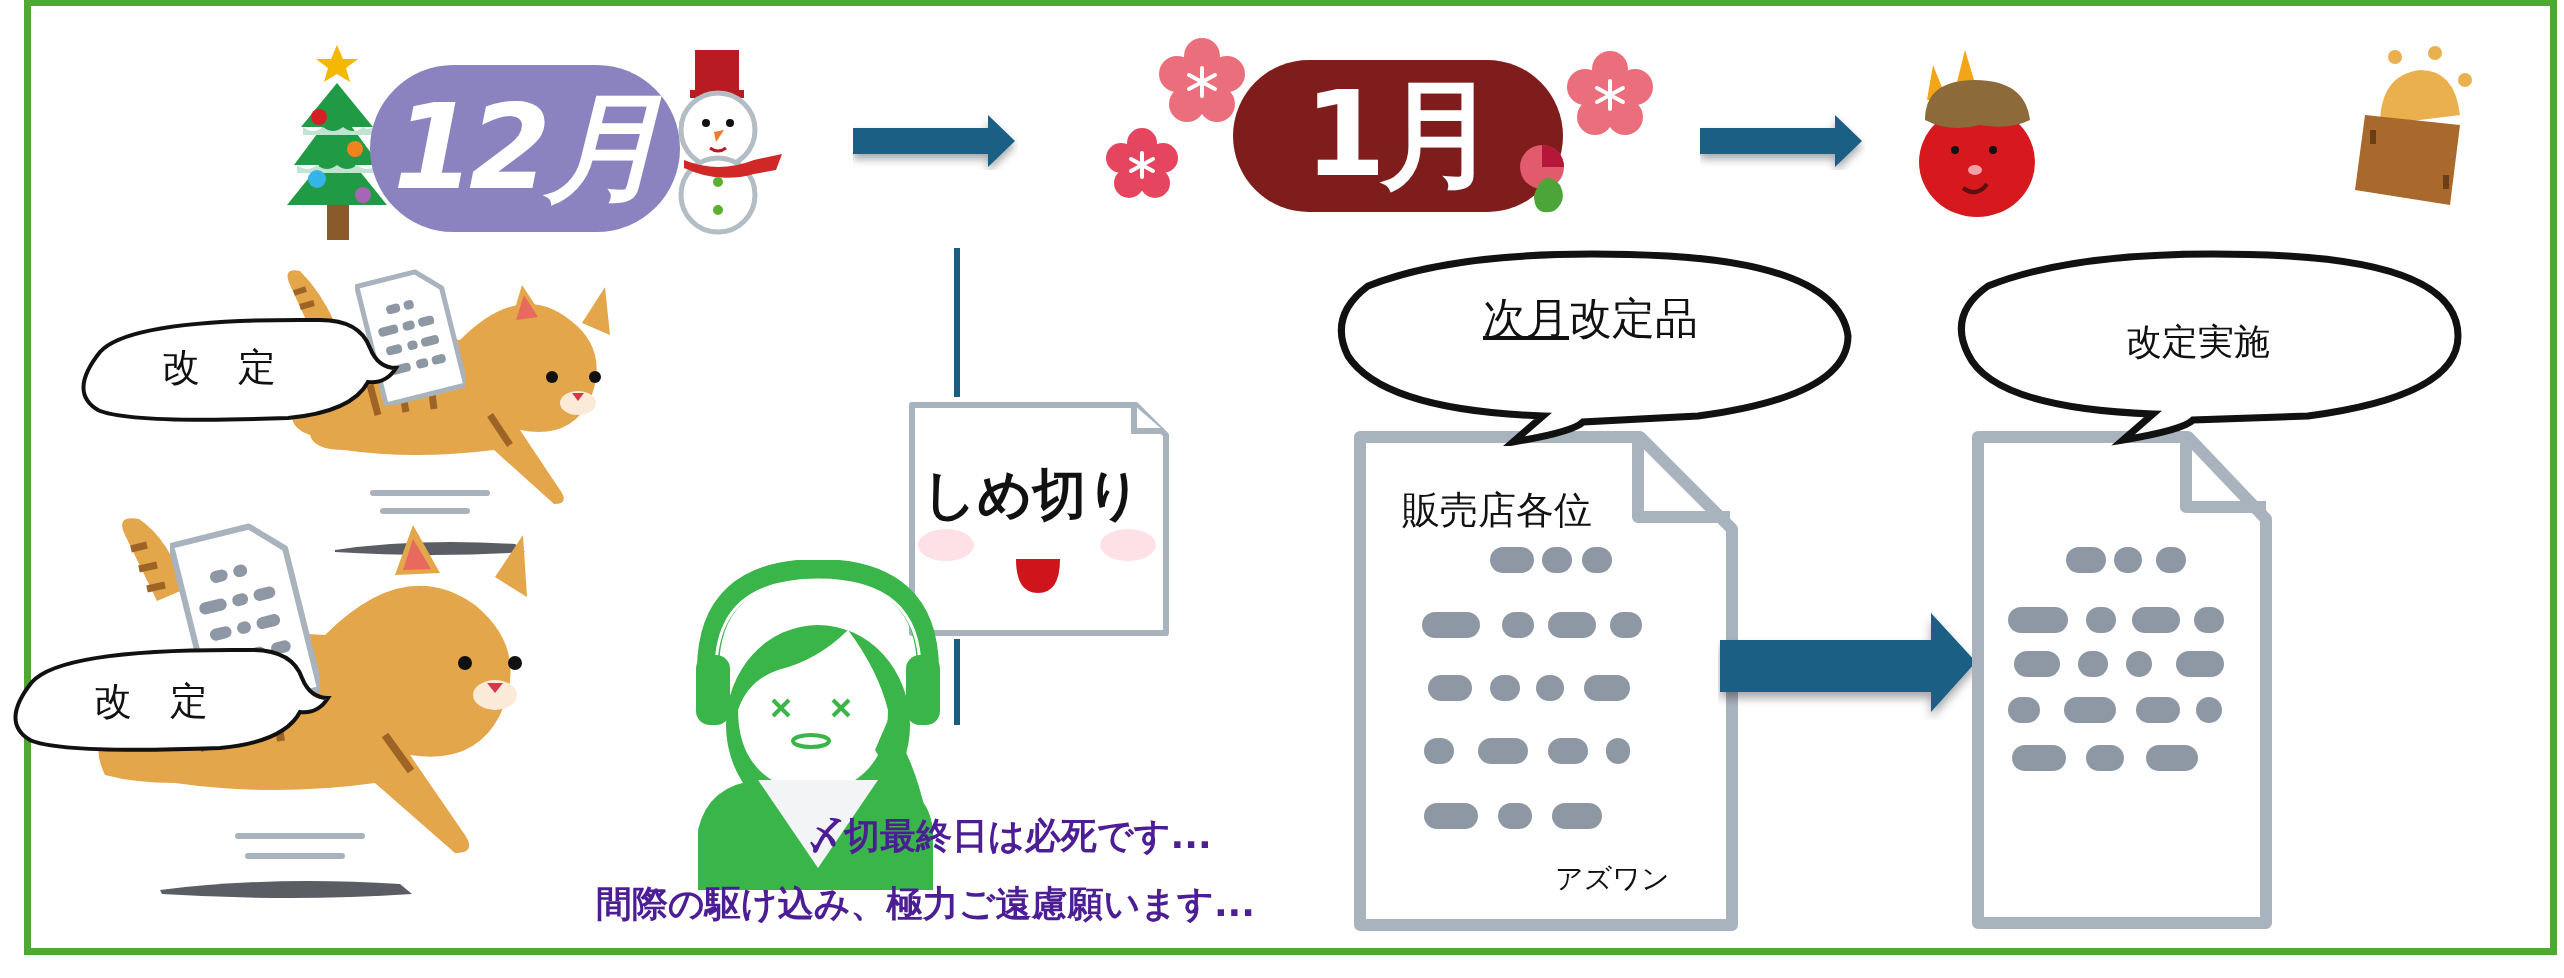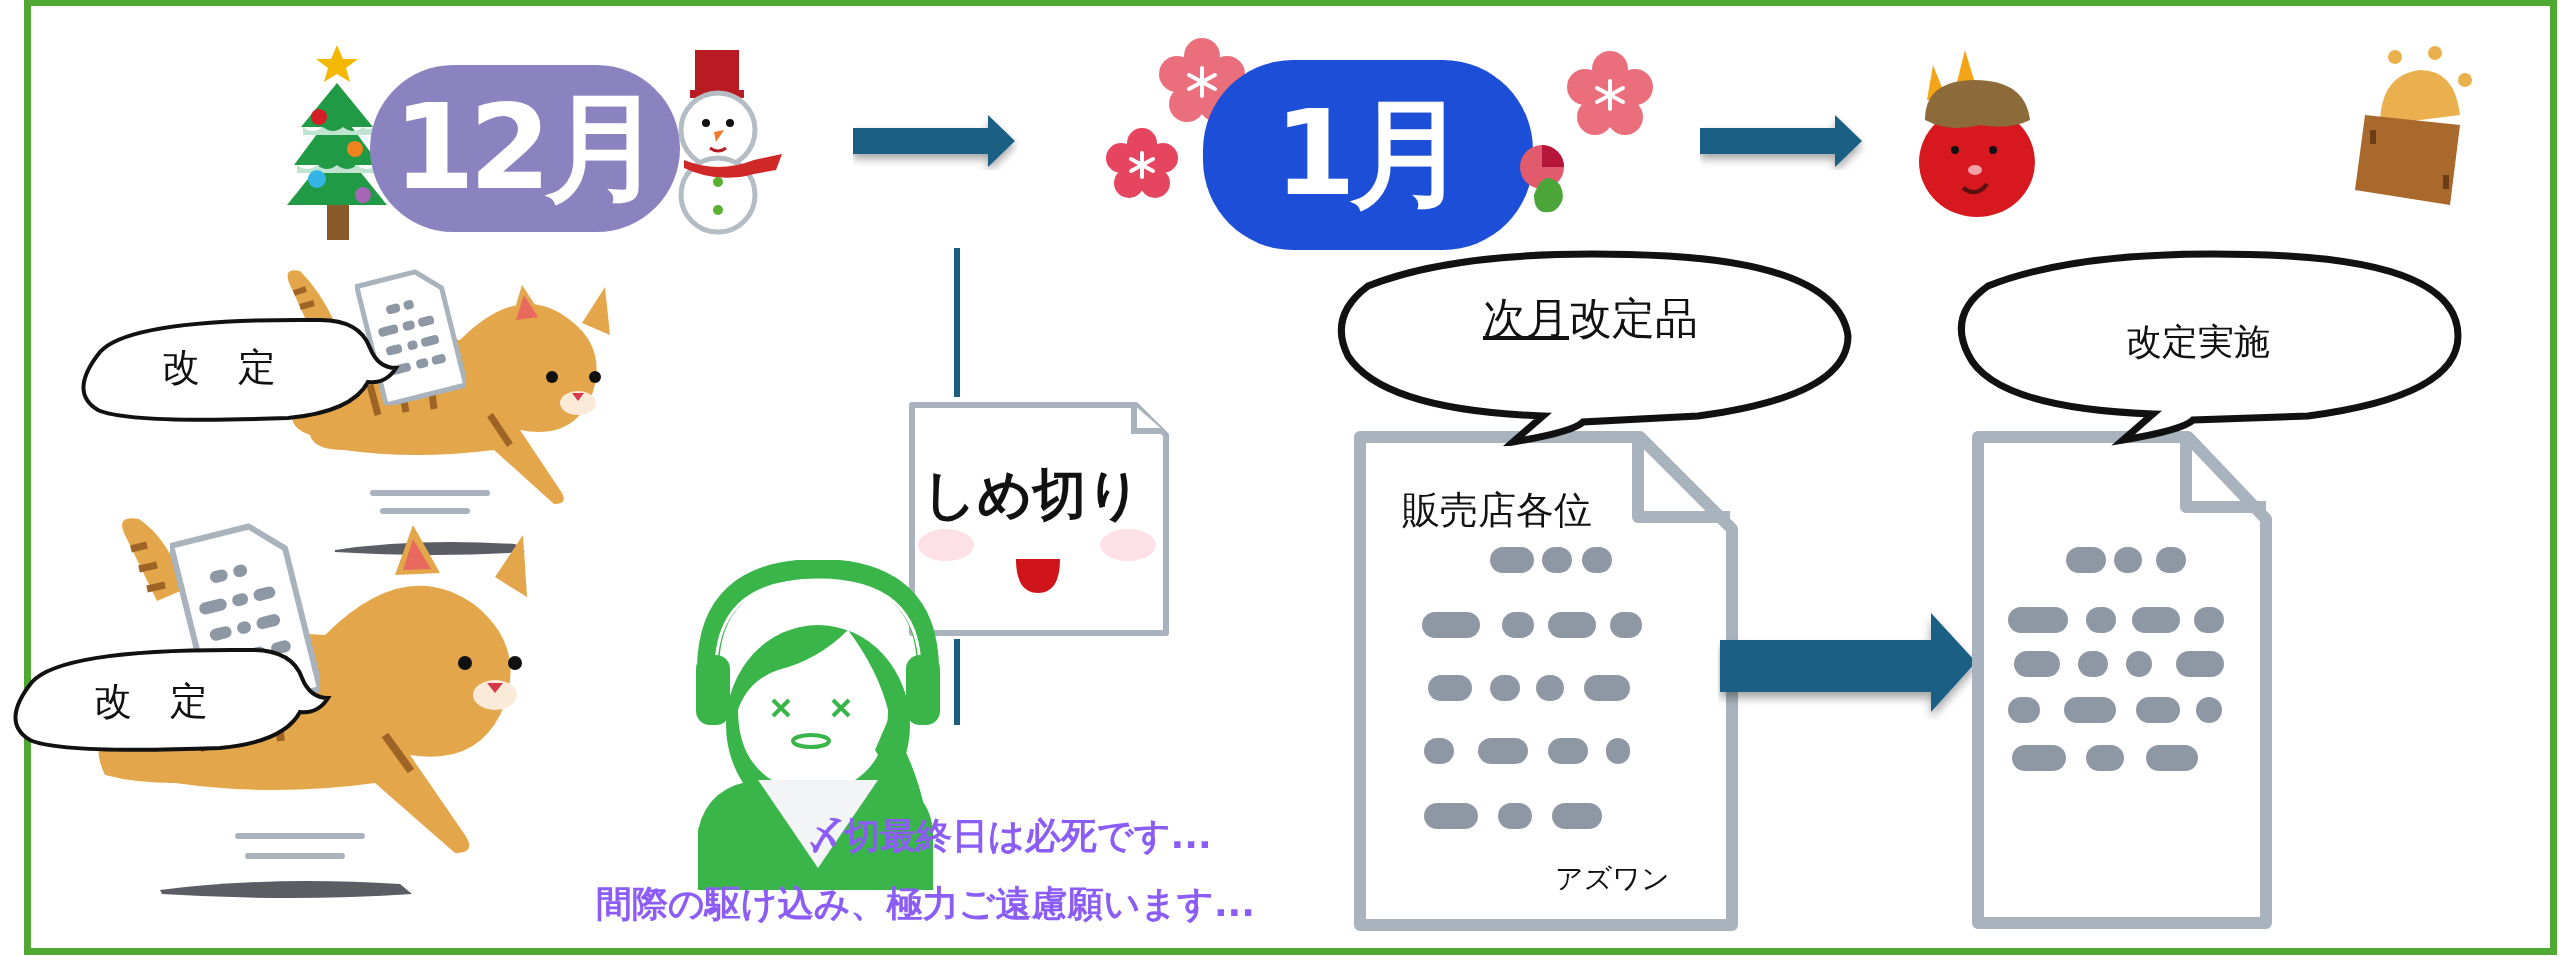--- a/index.html
+++ b/index.html
@@ -6,29 +6,29 @@
   body { width:2564px; height:978px; position:relative; overflow:hidden;
          font-family:"DejaVu Sans","Liberation Sans",sans-serif; }
   .abs { position:absolute; }
   .frame { position:absolute; left:24px; top:0; width:2533px; height:955px;
            border:7px solid #4FA832; box-sizing:border-box; border-top-width:6px; }
   .pill { position:absolute; border-radius:90px; display:flex; align-items:center; justify-content:center;
           color:#fff; font-weight:900; font-family:"DejaVu Sans",sans-serif; letter-spacing:-6px; }
   .arrow svg { display:block; }
   .bubble-text { position:absolute; font-family:"DejaVu Sans","Liberation Sans",sans-serif; color:#111; white-space:nowrap; }
   .doc-dot { position:absolute; background:#8E98A4; border-radius:14px; height:26px; }
-  .caption { position:absolute; color:#8b5cf6; white-space:nowrap; font-weight:bold;
+  .caption { position:absolute; color:#4c1d95; white-space:nowrap; font-weight:bold;
              font-family:"DejaVu Sans","Liberation Sans",sans-serif; }
 </style>
 </head>
 <body>
 
 <div class="frame"></div>
 
-<div class="abs" style="left:285px;top:40px;width:510px;height:200px;">
+<div class="abs" style="left:285px;top:40px;width:510px;height:200px;font-style:italic;">
 
   <svg class="abs" style="left:0;top:5px" width="105" height="195" viewBox="0 0 105 195">
     <polygon points="52,0 58,14 73,14 61,23 65,37 52,29 39,37 43,23 31,14 46,14" fill="#F5B800"></polygon>
     <polygon points="52,38 88,82 16,82" fill="#219A45"></polygon>
     <polygon points="52,62 95,120 9,120" fill="#219A45"></polygon>
     <polygon points="52,98 102,160 2,160" fill="#219A45"></polygon>
     <path d="M18 82 q10 8 20 0 q10 8 20 0 q10 8 20 0 q5 4 10 0 l0 8 l-70 0z" fill="#BFE5D2"></path>
     <path d="M12 120 q10 8 20 0 q10 8 20 0 q10 8 20 0 q10 8 20 0 l0 8 l-80 0z" fill="#BFE5D2"></path>
     <circle cx="34" cy="72" r="8" fill="#D51F27"></circle>
     <circle cx="70" cy="104" r="8" fill="#F0831E"></circle>
@@ -93,21 +93,21 @@
           <circle r="18" cx="-25" cy="-8"></circle>
           <circle r="20"></circle>
         </g>
     </g>
     <g stroke="#fff" stroke-width="4" stroke-linecap="round">
       <path d="M112 38 v28 M99 45 l26 14 M125 45 l-26 14"></path>
       <path d="M52 123 v24 M41 129 l22 12 M63 129 l-22 12"></path>
       <path d="M520 51 v28 M507 58 l26 14 M533 58 l-26 14"></path>
     </g>
   </svg>
-  <div class="pill" style="left:113px;top:30px;width:330px;height:190px;background:#1d4ed8;font-size:118px;">
+  <div class="pill" style="left:143px;top:30px;width:330px;height:152px;background:#7f1d1d;font-size:118px;">
     <span>1月</span>
   </div>
   <svg class="abs" style="left:430px;top:105px" width="50" height="80" viewBox="0 0 50 80">
     <circle cx="22" cy="32" r="22" fill="#E25B6C"></circle>
       <path d="M22 10 a22 22 0 0 1 22 22 l-22 0z" fill="#B5163A"></path>
     <path d="M14 60 q10 -28 26 -10 q8 16 -6 26 q-20 6 -20 -16z" fill="#4CA539"></path>
   </svg>
 </div>
 
 <div class="abs arrow" style="left:1700px;top:112px;">

